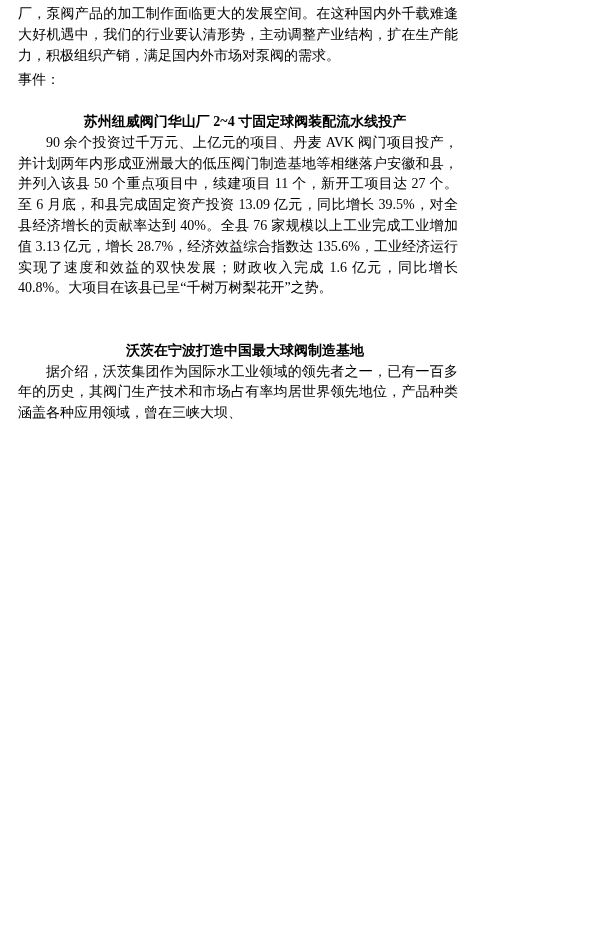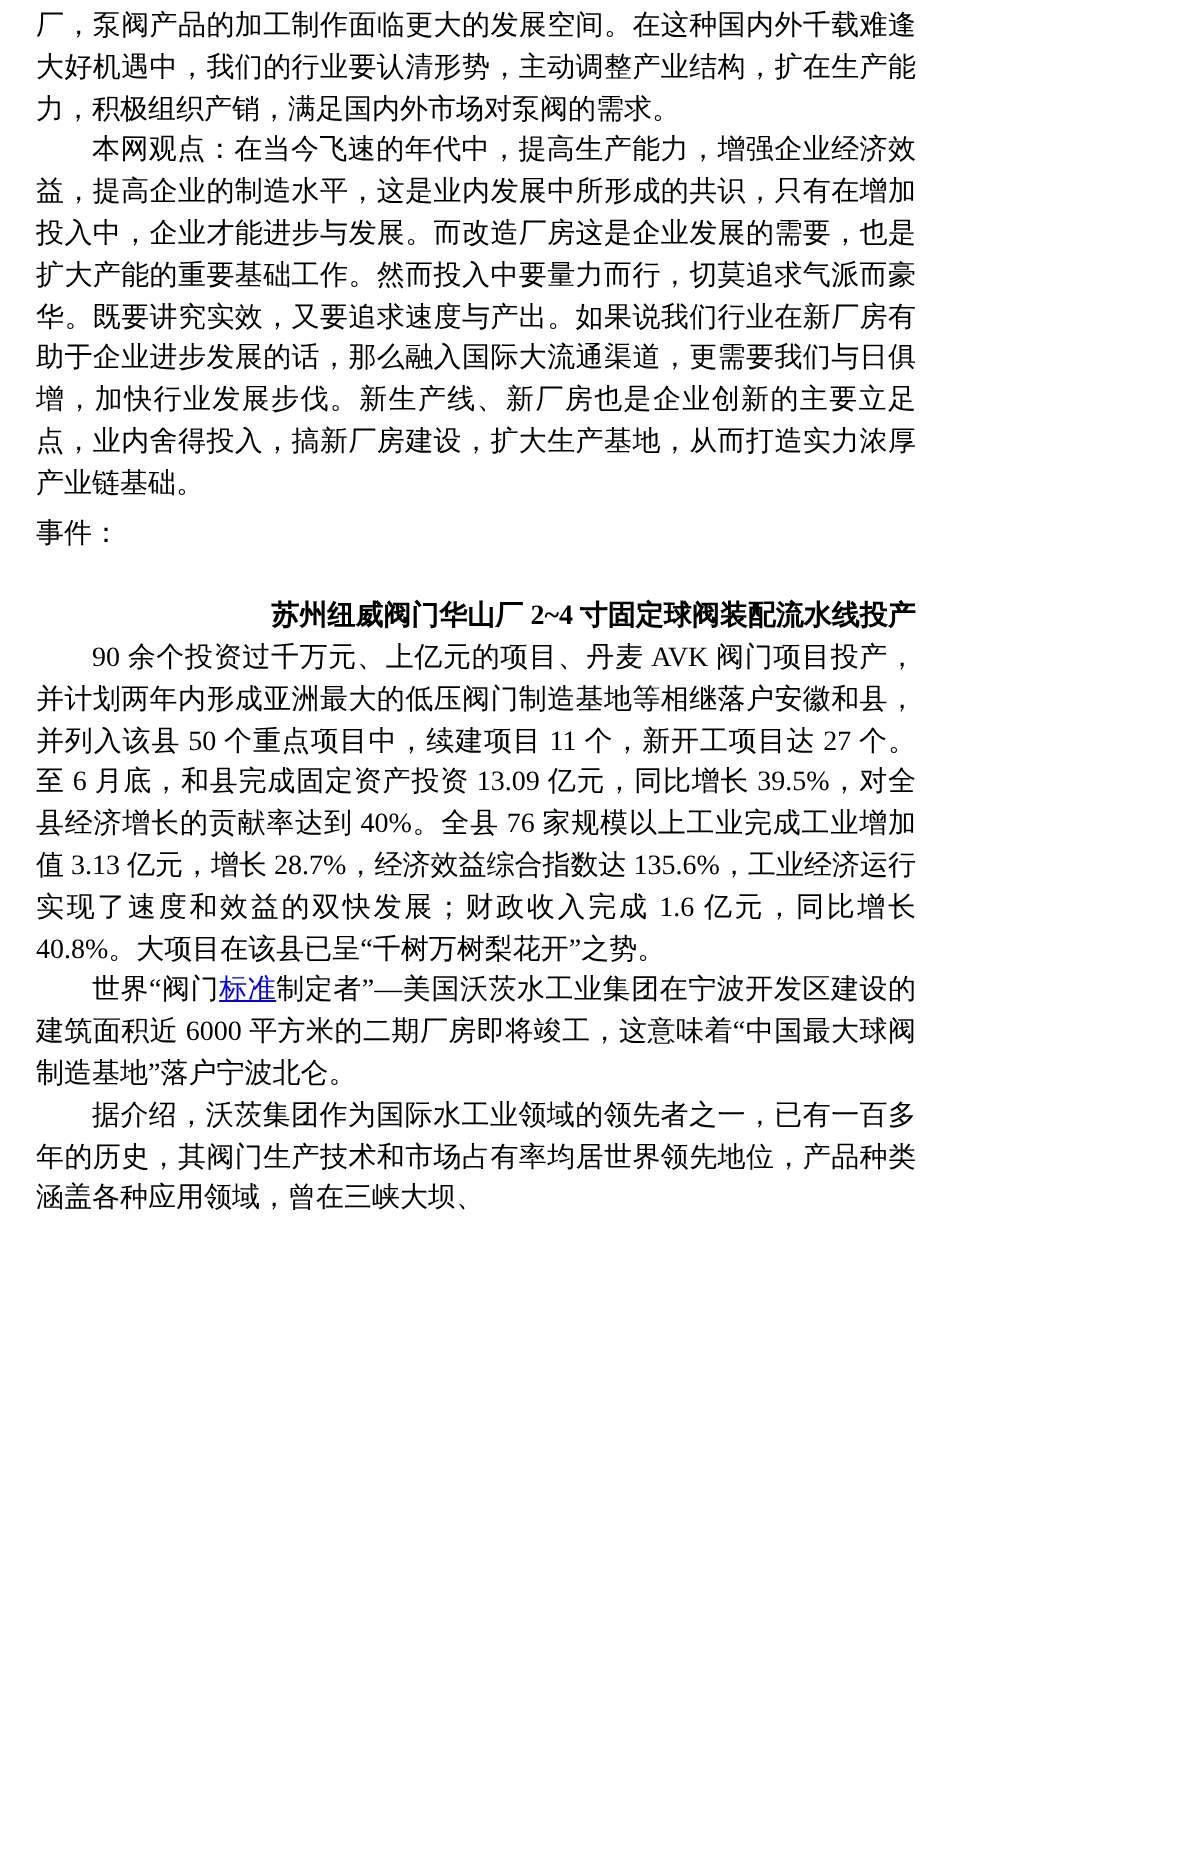--- a/index.html
+++ b/index.html
@@ -35,48 +35,47 @@
   p.events-label {
     text-indent: 0;
     margin-top: 4px;
   }
   .article-title {
     font-size: 14px;
     font-weight: bold;
     margin: 20.8px 0 0 0;
     text-indent: 1em;
     line-height: 20.8px;
-    text-align: right;
+    text-align: center;
   }
   .article-title.gap2 {
     margin-top: 41.6px;
   }
   a.inline-link {
     color: #0000ee;
     text-decoration: underline;
     cursor: pointer;
   }
 </style>
 </head>
 <body>
 
 <div class="page">
 
   <p class="continuation">厂，泵阀产品的加工制作面临更大的发展空间。在这种国内外千载难逢大好机遇中，我们的行业要认清形势，主动调整产业结构，扩在生产能力，积极组织产销，满足国内外市场对泵阀的需求。</p>
 
-  <p>本网观点：在当今飞速的年代中，提高生产能力，增强企业经济效益，提高企业的制造水平，这是业内发展中所形成的共识，只有在增加投入中，企业才能进步与发展。而改造厂房这是企业发展的需要，也是扩大产能的重要基础工作。然而投入中要量力而行，切莫追求气派而豪华。既要讲究实效，又要追求速度与产出。如果说我们行业在新厂房有助于企业进步发展的话，那么融入国际大流通渠道，更需要我们与日俱增，加快行业发展步伐。新生产线、新厂房也是企业创新的主要立足点，业内舍得投入，搞新厂房建设，扩大生产基地，从而打造实力浓厚产业链基础。</p>
 
   <p class="events-label">事件：</p>
 
   <h2 class="article-title">苏州纽威阀门华山厂 2~4 寸固定球阀装配流水线投产</h2>
 
 
 
 
 
   <p>90 余个投资过千万元、上亿元的项目、丹麦 AVK 阀门项目投产，并计划两年内形成亚洲最大的低压阀门制造基地等相继落户安徽和县，并列入该县 50 个重点项目中，续建项目 11 个，新开工项目达 27 个。至 6 月底，和县完成固定资产投资 13.09 亿元，同比增长 39.5%，对全县经济增长的贡献率达到 40%。全县 76 家规模以上工业完成工业增加值 3.13 亿元，增长 28.7%，经济效益综合指数达 135.6%，工业经济运行实现了速度和效益的双快发展；财政收入完成 1.6 亿元，同比增长 40.8%。大项目在该县已呈“千树万树梨花开”之势。</p>
 
+  <h2 class="article-title gap2">沃茨在宁波打造中国最大球阀制造基地</h2>
 
-  <p><span>世界“阀门</span><a href="#" class="inline-link">标准</a><span>制定者”—美国沃茨水工业集团在宁波开发区建设的建筑面积近 6000 平方米的二期厂房即将竣工，这意味着“中国最大球阀制造基地”落户宁波北仑。</span></p>
 
   <p>据介绍，沃茨集团作为国际水工业领域的领先者之一，已有一百多年的历史，其阀门生产技术和市场占有率均居世界领先地位，产品种类涵盖各种应用领域，曾在三峡大坝、</p>
 
 </div>
 
 </body></html>

